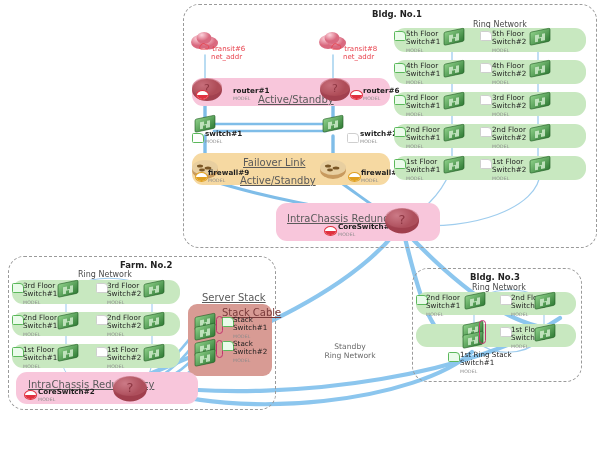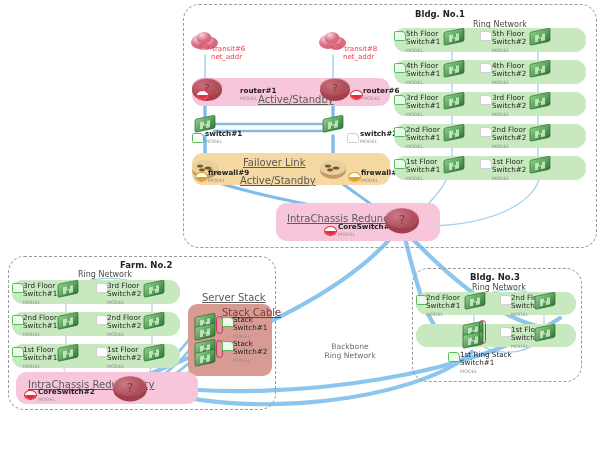--- a/index.html
+++ b/index.html
@@ -103,21 +103,21 @@
 
     <g stroke="#8cc6ee" fill="none" stroke-width="2.6" stroke-linecap="round">
       <path d="M132 386 C170 372 196 330 210 312"></path>
       <path d="M134 388 C174 378 198 340 212 320"></path>
       <path d="M134 390 C176 384 200 352 214 336"></path>
       <path d="M136 392 C178 390 202 362 216 346"></path>
     </g>
   </svg>
 
   <div class="bldg" style="left:183px;top:4px;width:412px;height:242px;"></div>
-  <div class="bldg-title" style="left:372px;top:9px;margin-left:43px;">Bldg. No.1</div>
+  <div class="bldg-title" style="left:372px;top:9px;">Bldg. No.1</div>
   <div class="ringlbl" style="left:473px;top:20px;">Ring Network</div>
 
   <div class="cloud" style="left:188px;top:30px;">
     <svg viewBox="0 0 34 22" width="34" height="22">
       <defs>
           <radialGradient id="cg1" cx="35%" cy="25%">
             <stop offset="0%" stop-color="#fcd3dc"></stop>
             <stop offset="100%" stop-color="#d9697f"></stop>
           </radialGradient>
         </defs>
@@ -173,21 +173,21 @@
           </radialGradient>
         </defs>
       <ellipse cx="17" cy="14" rx="15" ry="11" fill="url(#rg1)"></ellipse>
       <ellipse cx="17" cy="11" rx="15" ry="9" fill="#b8555f" opacity="0.55"></ellipse>
       <text x="17" y="16" font-size="11" fill="#8d3642" text-anchor="middle" font-family="DejaVu Sans">?</text>
     </svg>
   </div>
   <div class="ovalmark" style="left:196px;top:90px;">
       <i></i>
     </div>
-  <div class="nlabel" style="left:204px;top:87px;padding-left:36px;">
+  <div class="nlabel" style="left:197px;top:87px;padding-left:36px;">
     <b>router#1</b>
     <span class="model">MODEL</span>
   </div>
 
   <div class="rtr" style="left:318px;top:76px;">
     <svg viewBox="0 0 34 26" width="34" height="26">
       <ellipse cx="17" cy="14" rx="15" ry="11" fill="url(#rg1)"></ellipse>
       <ellipse cx="17" cy="11" rx="15" ry="9" fill="#b8555f" opacity="0.55"></ellipse>
       <text x="17" y="16" font-size="11" fill="#8d3642" text-anchor="middle" font-family="DejaVu Sans">?</text>
     </svg>
@@ -670,17 +670,17 @@
 
     <div class="chip greenc" style="left:448px;top:352px;"></div>
     <div class="nlabel" style="left:460px;top:351px;">
       <span>1st Ring Stack</span><br>
       <span>Switch#1</span>
       <span class="model">MODEL</span>
     </div>
   </div>
 
   <div class="backbone" style="left:310px;top:342px;width:80px;">
-    <span>Backbone</span><br>
+    <span>Standby</span><br>
     <span>Ring Network</span>
   </div>
 
 </div>
 
 </body></html>

